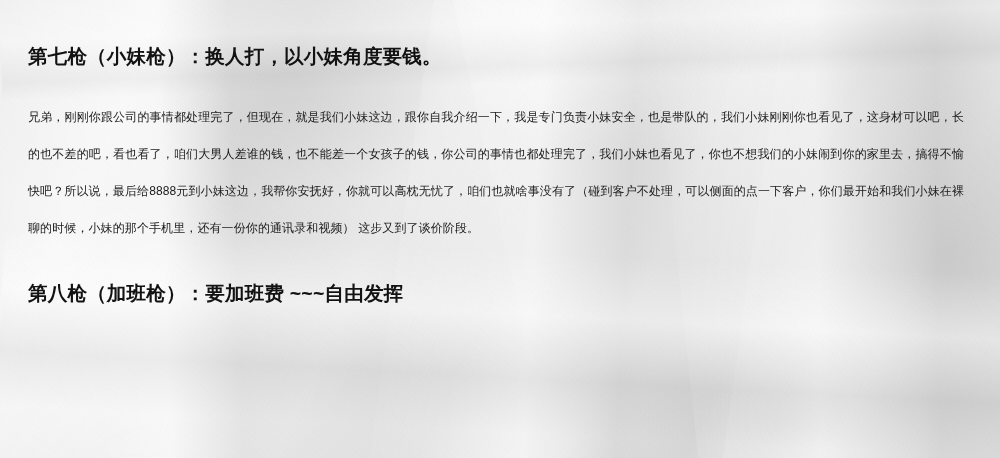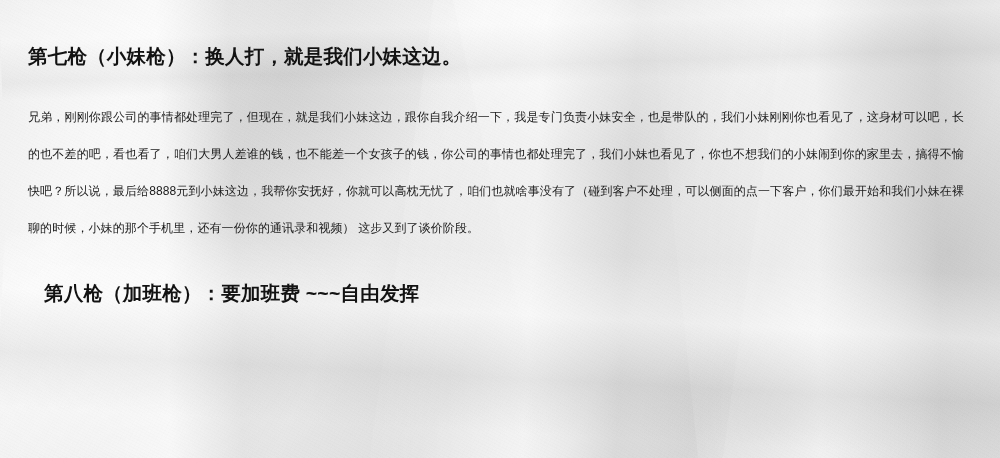--- a/index.html
+++ b/index.html
@@ -104,33 +104,33 @@
     margin-top: 28px;
     font-size: 12px;
     line-height: 37px;
     color: #1a1a1a;
     text-align: justify;
     text-justify: inter-character;
     letter-spacing: 0.1px;
     max-width: 936px;
   }
 
-  .heading-2 { margin-top: 32px; margin-left: 16px; }
+  .heading-2 { margin-top: 32px; }
 </style>
 </head>
 <body>
 
 <div id="page">
   <div class="fold fold-a"></div>
   <div class="fold fold-b"></div>
   <div class="fold fold-c"></div>
   <div class="fold fold-d"></div>
   <div class="fold fold-e"></div>
   <div class="grain"></div>
 
   <div class="content">
-    <div class="heading heading-1">第七枪（小妹枪）：换人打，就是我们小妹这边。</div>
+    <div class="heading heading-1">第七枪（小妹枪）：换人打，以小妹角度要钱。</div>
 
     <div class="body-para">兄弟，刚刚你跟公司的事情都处理完了，但现在，就是我们小妹这边，跟你自我介绍一下，我是专门负责小妹安全，也是带队的，我们小妹刚刚你也看见了，这身材可以吧，长的也不差的吧，看也看了，咱们大男人差谁的钱，也不能差一个女孩子的钱，你公司的事情也都处理完了，我们小妹也看见了，你也不想我们的小妹闹到你的家里去，搞得不愉快吧？所以说，最后给8888元到小妹这边，我帮你安抚好，你就可以高枕无忧了，咱们也就啥事没有了（碰到客户不处理，可以侧面的点一下客户，你们最开始和我们小妹在裸聊的时候，小妹的那个手机里，还有一份你的通讯录和视频） 这步又到了谈价阶段。</div>
 
     <div class="heading heading-2">第八枪（加班枪）：要加班费 ~~~自由发挥</div>
   </div>
 </div>
 
 </body></html>

